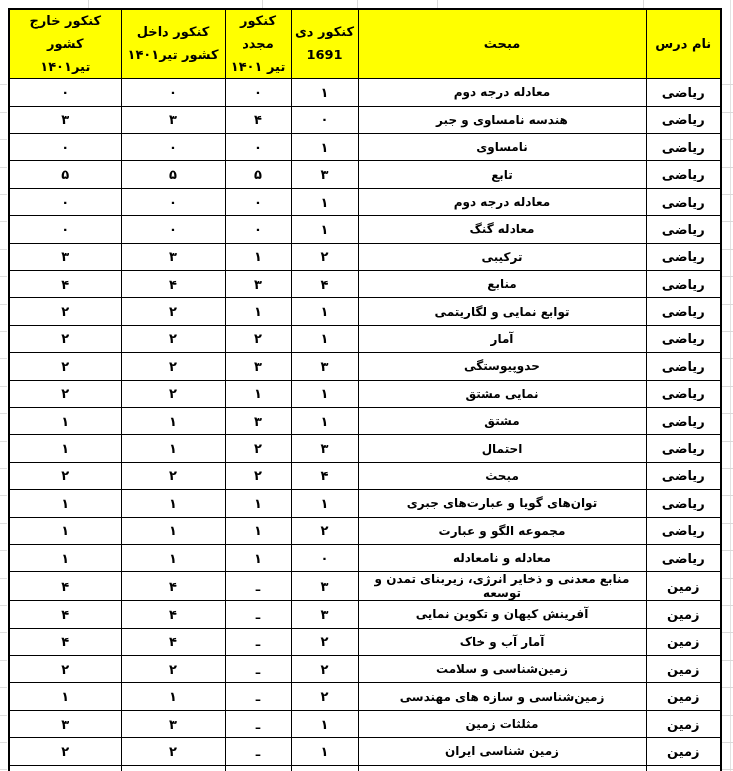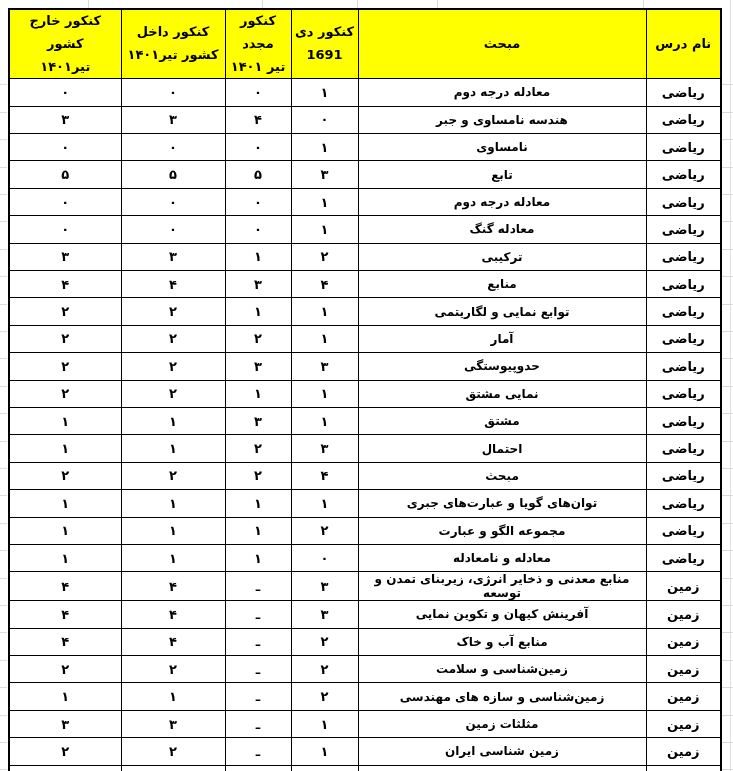--- a/index.html
+++ b/index.html
@@ -253,21 +253,21 @@
         <tr>
       <td class="course">زمین</td>
       <td class="topic">آفرینش کیهان و تکوین نمایی</td>
       <td class="num">۳</td>
       <td class="num">ـ</td>
       <td class="num">۴</td>
       <td class="num">۴</td>
     </tr>
         <tr>
       <td class="course">زمین</td>
-      <td class="topic">منابع آب و خاک</td>
+      <td class="topic">آمار آب و خاک</td>
       <td class="num">۲</td>
       <td class="num">ـ</td>
       <td class="num">۴</td>
       <td class="num">۴</td>
     </tr>
         <tr>
       <td class="course">زمین</td>
       <td class="topic">زمین‌شناسی و سلامت</td>
       <td class="num">۲</td>
       <td class="num">ـ</td>

